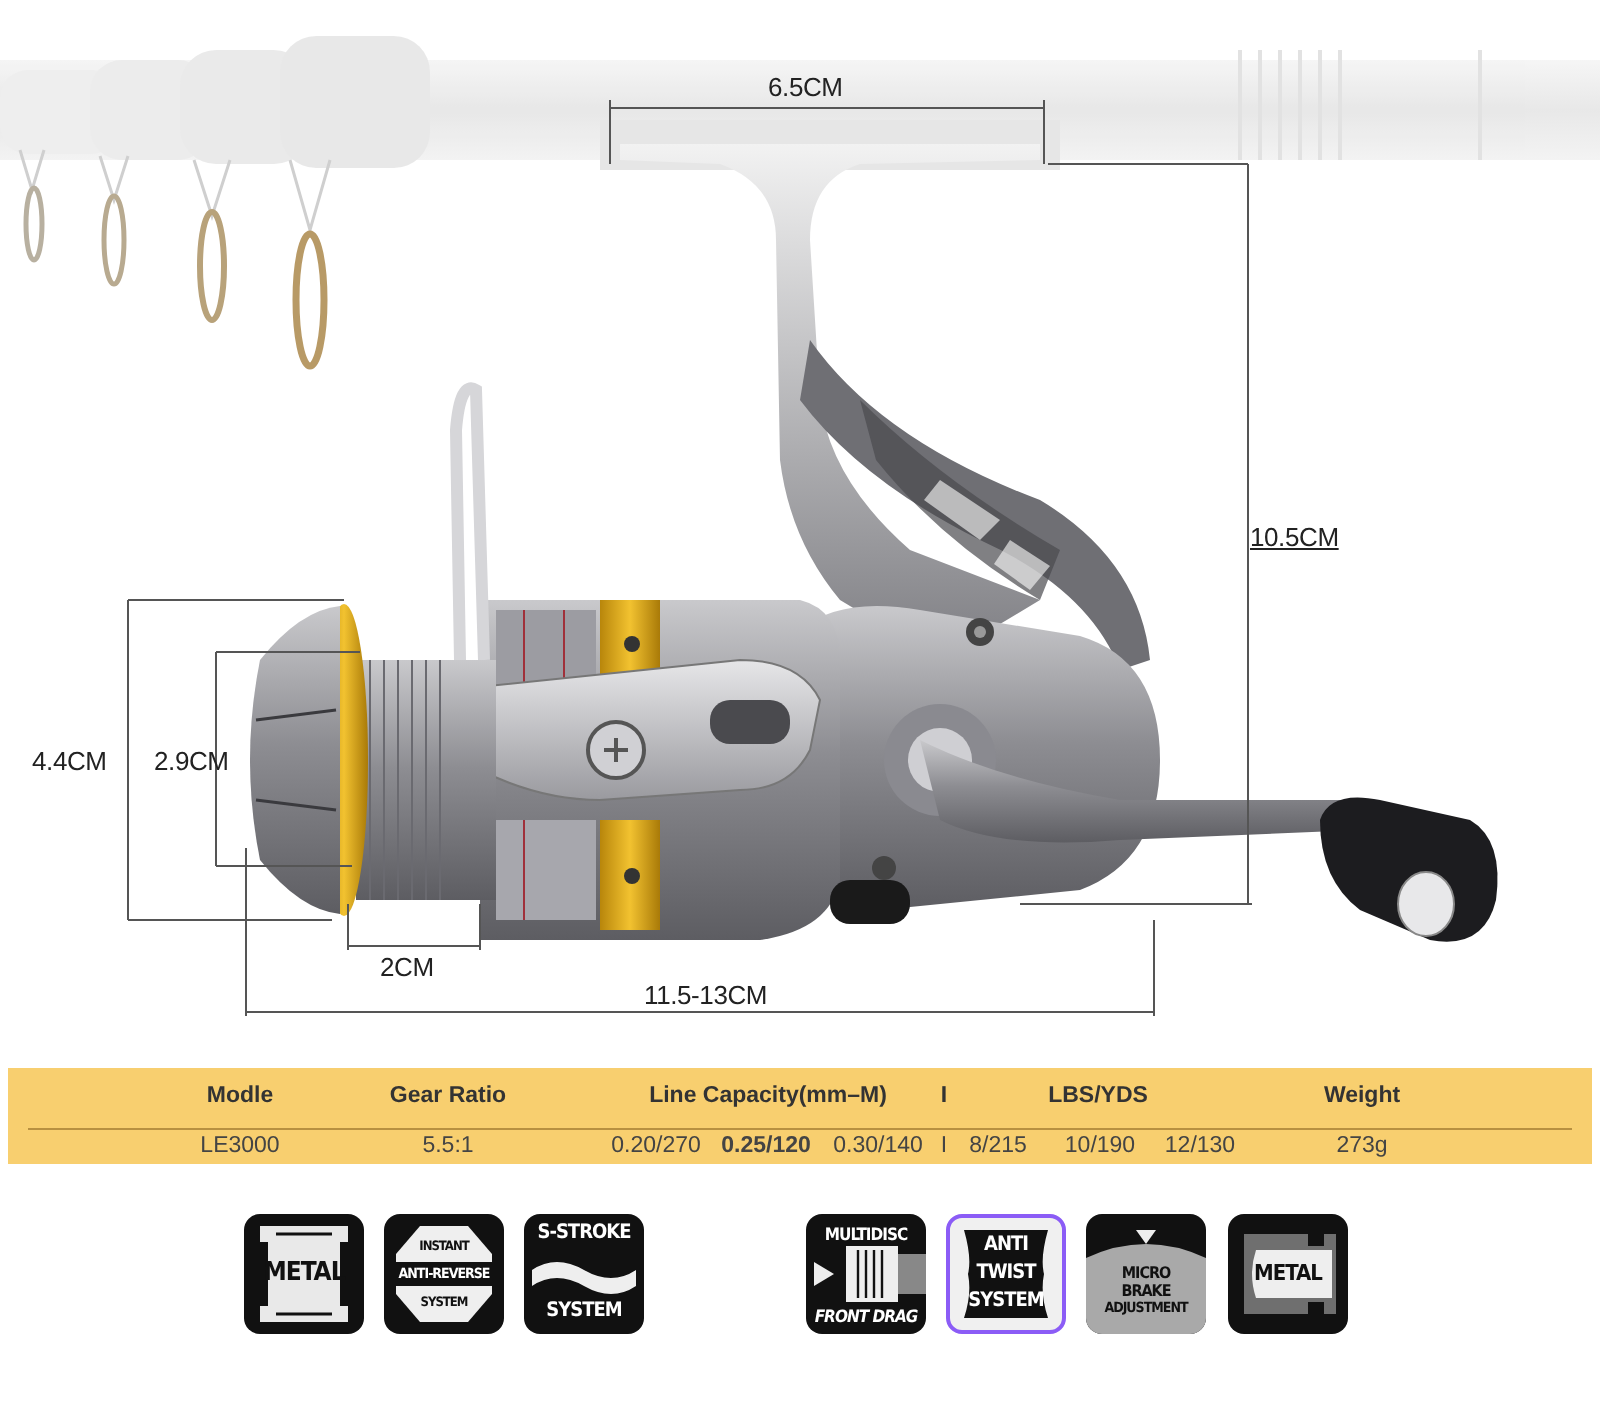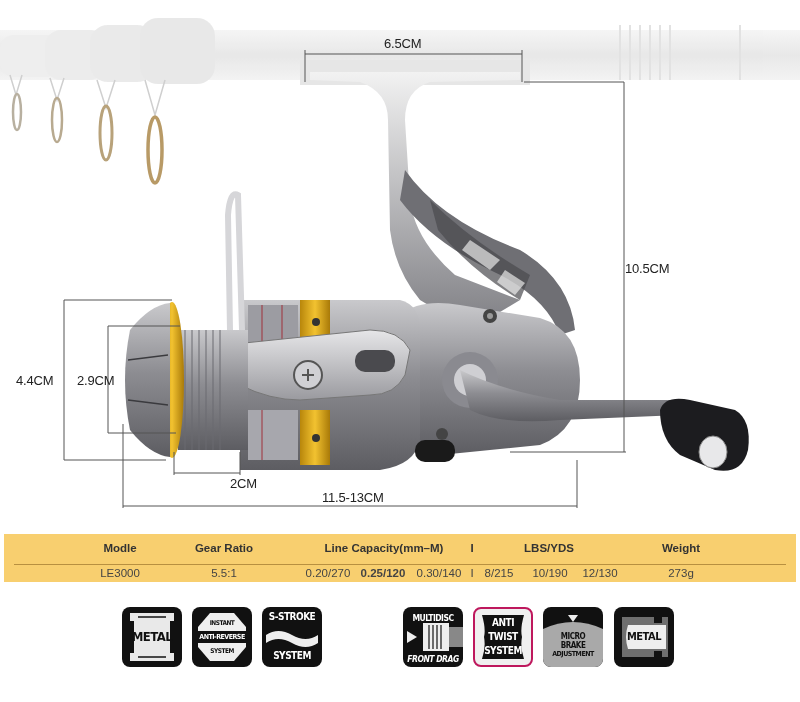--- a/index.html
+++ b/index.html
@@ -158,24 +158,24 @@
       <line x1="240" y1="452" x2="240" y2="475"></line>
       <line x1="174" y1="473" x2="240" y2="473"></line>
 
       <line x1="123" y1="424" x2="123" y2="508"></line>
       <line x1="577" y1="460" x2="577" y2="508"></line>
       <line x1="123" y1="506" x2="577" y2="506"></line>
     </g>
   </svg>
 
   <span class="dim-label" style="left:384px; top:36px;">6.5CM</span>
-  <span class="dim-label" style="left:625px; top:261px;">10.5CM</span>
+  <span class="dim-label" style="left:625px; top:261px;text-decoration:underline;">10.5CM</span>
   <span class="dim-label" style="left:16px; top:373px;">4.4CM</span>
   <span class="dim-label" style="left:77px; top:373px;">2.9CM</span>
-  <span class="dim-label" style="left:190px; top:476px;margin-left:40px;">2CM</span>
+  <span class="dim-label" style="left:190px; top:476px;">2CM</span>
   <span class="dim-label" style="left:322px; top:490px;">11.5-13CM</span>
 </div>
 
 <div class="spec-banner">
   <div class="spec-row spec-head">
     <span class="cell" style="left:116px;">Modle</span>
     <span class="cell" style="left:220px;">Gear Ratio</span>
     <span class="cell" style="left:380px;">Line Capacity(mm–M)</span>
     <span class="cell" style="left:468px;">I</span>
     <span class="cell" style="left:545px;">LBS/YDS</span>
@@ -237,21 +237,21 @@
           <line x1="30" y1="18" x2="30" y2="42"></line>
           <line x1="34" y1="18" x2="34" y2="42"></line>
           <line x1="38" y1="18" x2="38" y2="42"></line>
         </g>
       <path d="M4 24 L14 30 L4 36 Z" fill="#eee"></path>
     </svg>
     <span class="txt" style="top:6px; font-size:8.5px;">MULTIDISC</span>
     <span class="txt" style="top:47px; font-size:8.5px;font-style:italic;">FRONT DRAG</span>
   </div>
 
-  <div class="badge" style="left:473px; background:#f0f0f0; border:2px solid #be185d;">
+  <div class="badge" style="left:473px; background:#f0f0f0; border:2px solid #8b5cf6;">
     <svg width="56" height="56" style="position:absolute;left:0;top:0">
       <path d="M7 6 H49 Q45 20 47 28 Q45 38 49 50 H7 Q11 38 9 28 Q11 20 7 6 Z" fill="#111"></path>
     </svg>
     <span class="txt" style="top:8px; font-size:10px;">ANTI</span>
     <span class="txt" style="top:22px; font-size:10px;">TWIST</span>
     <span class="txt" style="top:36px; font-size:10px;">SYSTEM</span>
   </div>
 
   <div class="badge" style="left:543px;">
     <svg width="60" height="60" style="position:absolute;left:0;top:0">

